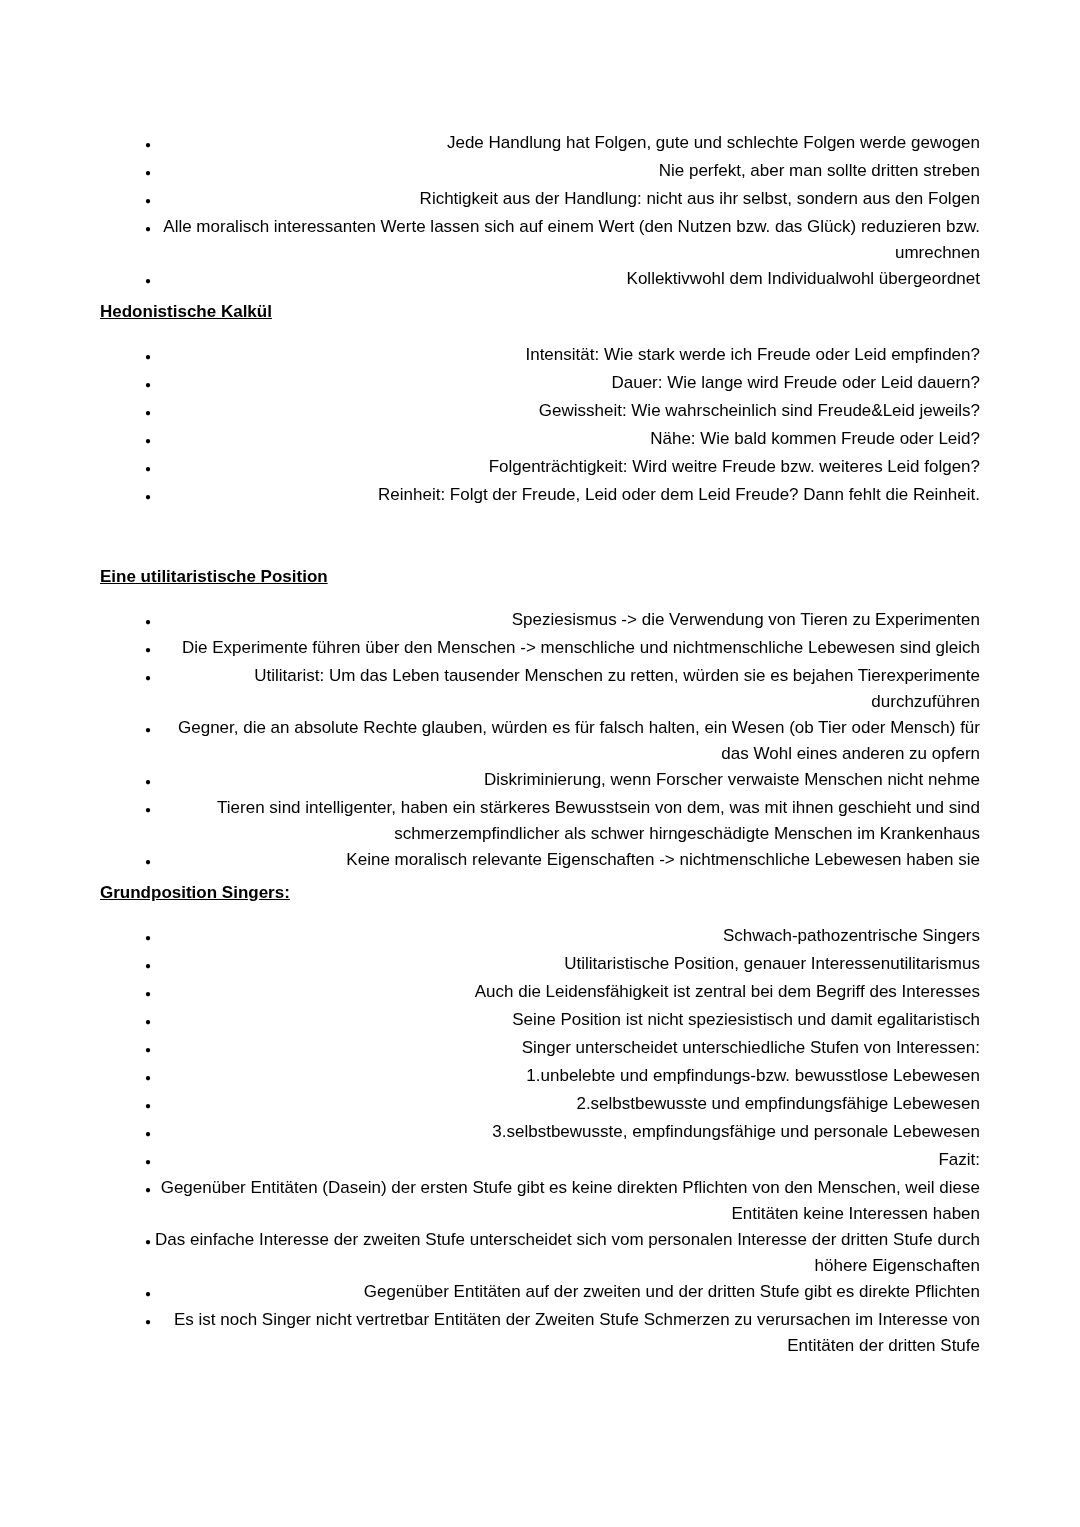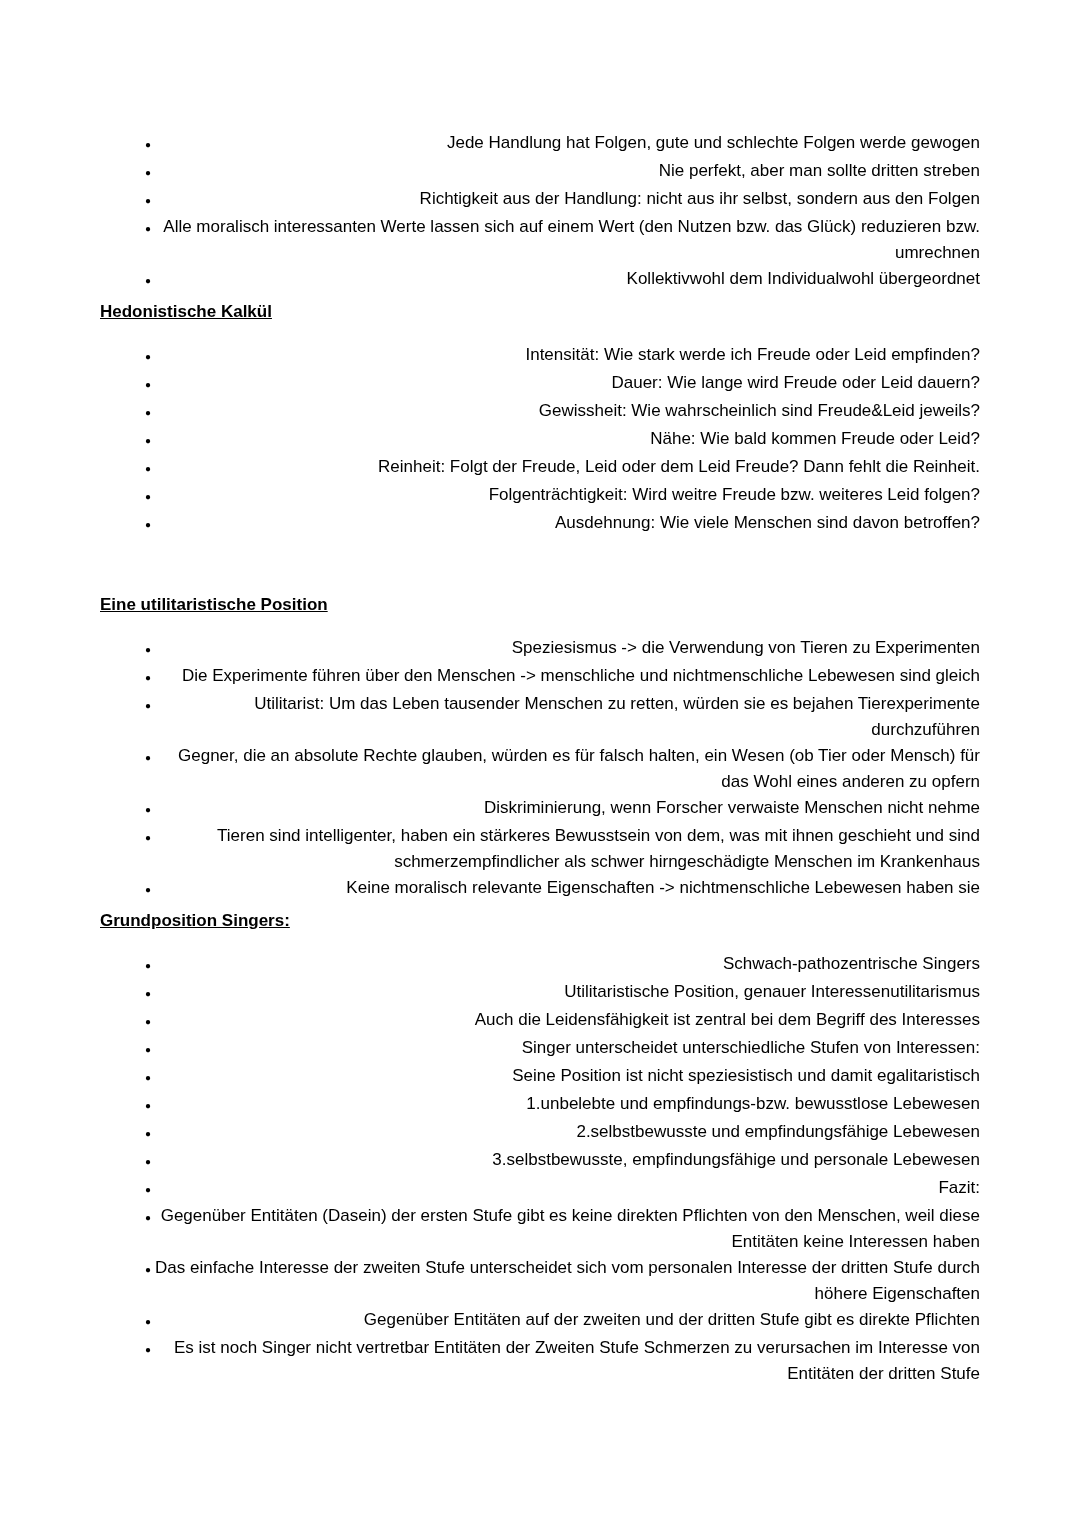--- a/index.html
+++ b/index.html
@@ -97,30 +97,26 @@
       <li class="bullet-item">
           <span class="bullet"></span>
           <span class="item-text">Gewissheit: Wie wahrscheinlich sind Freude&amp;Leid jeweils?</span>
         </li>
       <li class="bullet-item">
           <span class="bullet"></span>
           <span class="item-text">Nähe: Wie bald kommen Freude oder Leid?</span>
         </li>
       <li class="bullet-item">
           <span class="bullet"></span>
+          <span class="item-text">Folgenträchtigkeit: Wird weitre Freude bzw. weiteres Leid folgen?</span>
+        </li>
+      <li class="bullet-item">
+          <span class="bullet"></span>
           <span class="item-text">Reinheit: Folgt der Freude, Leid oder dem Leid Freude? Dann fehlt die Reinheit.</span>
         </li>
-      <li class="bullet-item">
-          <span class="bullet"></span>
-          <span class="item-text">Folgenträchtigkeit: Wird weitre Freude bzw. weiteres Leid folgen?</span>
-        </li>
-      <li class="bullet-item">
-          <span class="bullet"></span>
-          <span class="item-text">Ausdehnung: Wie viele Menschen sind davon betroffen?</span>
-        </li>
     </ul>
   </section>
 
   <section>
     <h2 class="section-heading extra-gap">Eine utilitaristische Position</h2>
     <ul class="bullet-list">
       <li class="bullet-item">
           <span class="bullet"></span>
           <span class="item-text">Speziesismus -&gt; die Verwendung von Tieren zu Experimenten</span>
         </li>
@@ -161,28 +157,28 @@
       <li class="bullet-item">
           <span class="bullet"></span>
           <span class="item-text">Utilitaristische Position, genauer Interessenutilitarismus</span>
         </li>
       <li class="bullet-item">
           <span class="bullet"></span>
           <span class="item-text">Auch die Leidensfähigkeit ist zentral bei dem Begriff des Interesses</span>
         </li>
       <li class="bullet-item">
           <span class="bullet"></span>
+          <span class="item-text">Seine Position ist nicht speziesistisch und damit egalitaristisch</span>
+        </li>
+      <li class="bullet-item">
+          <span class="bullet"></span>
           <span class="item-text">Singer unterscheidet unterschiedliche Stufen von Interessen:</span>
         </li>
       <li class="bullet-item">
           <span class="bullet"></span>
-          <span class="item-text">Seine Position ist nicht speziesistisch und damit egalitaristisch</span>
-        </li>
-      <li class="bullet-item">
-          <span class="bullet"></span>
           <span class="item-text">1.unbelebte und empfindungs-bzw. bewusstlose Lebewesen</span>
         </li>
       <li class="bullet-item">
           <span class="bullet"></span>
           <span class="item-text">2.selbstbewusste und empfindungsfähige Lebewesen</span>
         </li>
       <li class="bullet-item">
           <span class="bullet"></span>
           <span class="item-text">3.selbstbewusste, empfindungsfähige und personale Lebewesen</span>
         </li>

